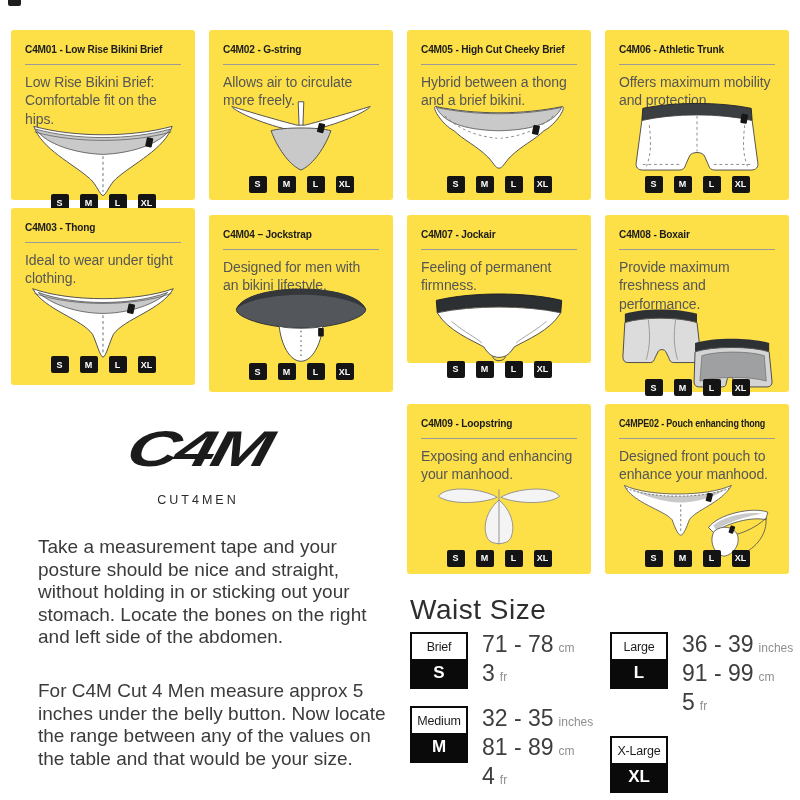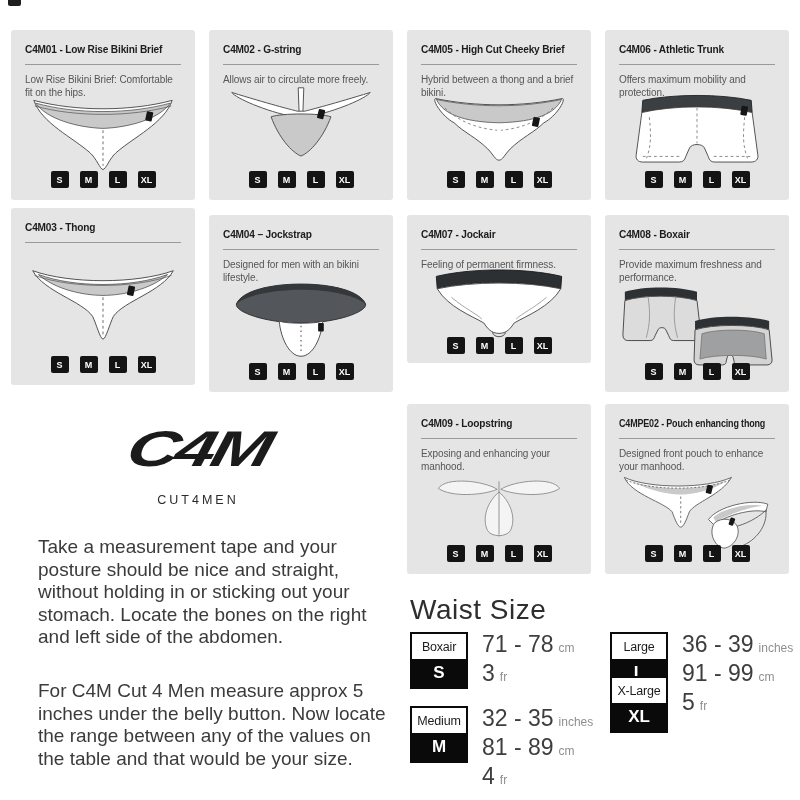--- a/index.html
+++ b/index.html
@@ -6,30 +6,30 @@
   body{
     width:800px;height:800px;position:relative;background:#ffffff;
     font-family:"Liberation Sans", sans-serif;overflow:hidden;
     -webkit-font-smoothing:antialiased;
   }
   
   .corner-mark{position:absolute;left:8px;top:0;width:13px;height:6px;background:#1e1e1e;border-radius:0 0 2px 2px;}
 
   
   .card{
-    position:absolute;width:184px;background:#e5e5e5;border-radius:3px;
+    position:absolute;width:184px;background:#fde047;border-radius:3px;
     padding:13px 14px 12px;box-sizing:border-box;display:flex;flex-direction:column;
   }
   .card-title{
     font-size:11.5px;font-weight:bold;color:#1c1c1c;letter-spacing:-0.2px;
     white-space:nowrap;transform:scaleX(0.88);transform-origin:left center;margin:0;
   }
   .card-title.xtight{transform:scaleX(0.78);}
   .card-sep{border-top:1px solid #9a9a9a;margin:9px 0 8px;}
-  .card-desc{font-size:10px;letter-spacing:-0.1px;color:#565656;line-height:1.32;}
+  .card-desc{font-size:14px;letter-spacing:-0.1px;color:#565656;line-height:1.32;}
   .card-illus{flex:1;display:flex;align-items:center;justify-content:center;margin-top:2px;min-height:60px;}
   .badges{display:flex;justify-content:center;gap:11px;margin-top:4px;}
   .badge{
     width:18px;height:17px;background:#141414;color:#ffffff;border-radius:2px;
     font-size:9px;font-weight:bold;display:flex;align-items:center;justify-content:center;
   }
 
   
   .logo-block{position:absolute;left:95px;top:424px;width:206px;text-align:center;}
   .logo-text{
@@ -138,20 +138,21 @@
     <span class="badge">S</span>
     <span class="badge">M</span>
     <span class="badge">L</span>
     <span class="badge">XL</span>
   </div>
 </div>
 
 <div class="card" style="left:11px;top:208px;height:177px">
   <div class="card-title">C4M03 - Thong</div>
   <div class="card-sep"></div>
+  <div class="card-desc">Ideal to wear under tight clothing.</div>
   <div class="card-illus">
     <svg width="152" height="92" viewBox="0 0 160 92">
       <path d="M6 12 C45 26 115 26 154 12 C142 34 102 44 91 60 C87 68 83 84 80 84 C77 84 73 68 69 60 C58 44 18 34 6 12 Z" fill="#ffffff" stroke="#4a4a4a"></path>
       <path d="M12 16 C50 30 110 30 148 16 C130 32 100 38 80 38 C60 38 30 32 12 16 Z" fill="#c9c9c9" stroke="#4a4a4a" stroke-width="0.8"></path>
       <path d="M8 17 C48 31 112 31 152 17" fill="none" stroke="#4a4a4a" stroke-width="0.7"></path>
       <line x1="80" y1="40" x2="80" y2="80" stroke="#666" stroke-dasharray="3 3"></line>
       <rect x="106" y="28" width="7" height="10" rx="1" fill="#161616" transform="rotate(12 109 33)"></rect>
     </svg>
   </div>
   <div class="badges">
@@ -279,21 +280,21 @@
   <div class="logo-sub">CUT4MEN</div>
 </div>
 
 <p class="para para1">Take a measurement tape and your posture should be nice and straight, without holding in or sticking out your stomach. Locate the bones on the right and left side of the abdomen.</p>
 <p class="para para2">For C4M Cut 4 Men measure approx 5 inches under the belly button. Now locate the range between any of the values on the table and that would be your size.</p>
 
 <div class="waist-title">Waist Size</div>
 
 <div class="entry" style="left:410px;top:632px">
   <div class="sbox">
-    <div class="sbox-label">Boxair</div>
+    <div class="sbox-label">Brief</div>
     <div class="sbox-letter">S</div>
   </div>
   <div class="meas">
     <div class="mline"><span>71 - 78</span><span class="munit">cm</span></div>
     <div class="mline"><span>3</span><span class="munit">fr</span></div>
   </div>
 </div>
 
 <div class="entry" style="left:610px;top:632px">
   <div class="sbox">
@@ -312,18 +313,18 @@
     <div class="sbox-label">Medium</div>
     <div class="sbox-letter">M</div>
   </div>
   <div class="meas">
     <div class="mline"><span>32 - 35</span><span class="munit">inches</span></div>
     <div class="mline"><span>81 - 89</span><span class="munit">cm</span></div>
     <div class="mline"><span>4</span><span class="munit">fr</span></div>
   </div>
 </div>
 
-<div class="entry" style="left:610px;top:676px">
+<div class="entry" style="left:610px;top:736px">
   <div class="sbox">
     <div class="sbox-label">X-Large</div>
     <div class="sbox-letter">XL</div>
   </div>
 </div>
 
 </body></html>

